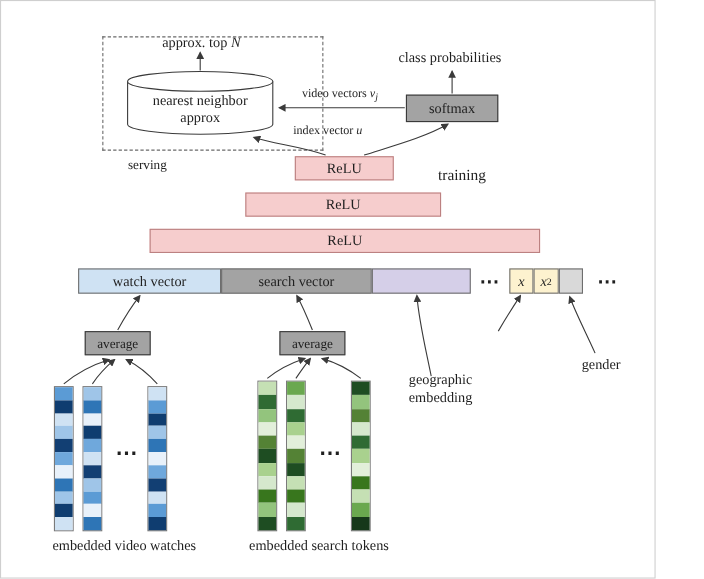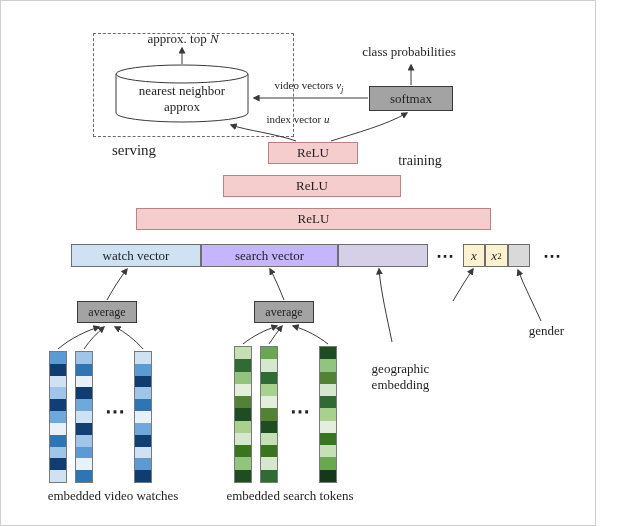--- a/index.html
+++ b/index.html
@@ -67,21 +67,21 @@
     </g>
   </svg>
 
   <div class="abs lbl" style="left:123px; top:30px; width:118px;"><span>approx. top </span><span class="mvar">N</span></div>
 
   <div class="abs lbl" style="left:118px; top:82px; width:126px;">
     <div>nearest neighbor</div>
     <div>approx</div>
   </div>
 
-  <div class="abs lbl" style="left:98px; top:141px; width:70px; font-size:15px;">serving</div>
+  <div class="abs lbl" style="left:98px; top:141px; width:70px; font-size:12px;">serving</div>
 
   <div class="abs lbl" style="left:342px; top:43px; width:132px;">class probabilities</div>
 
   <div class="abs box" style="left:368px; top:85px; width:84px; height:25px;">
       <span>softmax</span>
     </div>
 
   <div class="abs lbl" style="left:388px; top:120px; width:62px; font-size:14px;margin-top:32px;">training</div>
 
   <div class="abs sm" style="left:252px; top:78px; width:112px;"><span>video vectors </span><span class="mvar">v</span><sub class="m mvar">j</sub></div>
@@ -97,21 +97,21 @@
     </div>
 
   <div class="abs relu" style="left: 135px; top: 207px; width: 355px; height: 22px; background: rgb(246, 205, 205); border-color: rgb(188, 129, 129);">
       <span>ReLU</span>
     </div>
 
   <div class="abs seg" style="left: 70px; top: 243px; width: 130px; height: 23px; background: rgb(207, 226, 243);">
       <span>watch vector</span>
     </div>
 
-  <div class="abs seg" style="left: 200px; top: 243px; width: 137px; height: 23px; background: #c4b5fd;">
+  <div class="abs seg" style="left: 200px; top: 243px; width: 137px; height: 23px; background: #a3a3a3;">
       <span>search vector</span>
     </div>
 
   <div class="abs seg" style="left: 337px; top: 243px; width: 90px; height: 23px; background: rgb(213, 207, 232);"></div>
 
   <div class="abs dots" style="left:428px; top:244px; width:32px; font-size:18px;">⋯</div>
 
   <div class="abs seg mvar" style="left: 462px; top: 243px; width: 22px; height: 23px; background: rgb(253, 242, 207);">
       <span>x</span>
     </div>
@@ -129,21 +129,21 @@
       <span>average</span>
     </div>
 
   <div class="abs box" style="left:253px; top:300px; width:60px; height:22px; font-size:12px;">
       <span>average</span>
     </div>
 
 
   <div class="abs lbl" style="left:518px; top:322px; width:55px;">gender</div>
 
-  <div class="abs lbl" style="left:352px; top:360px; width:95px;">
+  <div class="abs lbl" style="left:352px; top:336px; width:95px;">
     <div>geographic</div>
     <div>embedding</div>
   </div>
 
   <div class="abs col" style="left:48px; top:350px; width:18px; height:132px;">
       <div style="background: rgb(91, 155, 213);"></div>
       <div style="background: rgb(15, 61, 112);"></div>
       <div style="background: rgb(207, 226, 243);"></div>
       <div style="background: rgb(159, 197, 232);"></div>
       <div style="background: rgb(18, 63, 115);"></div>

